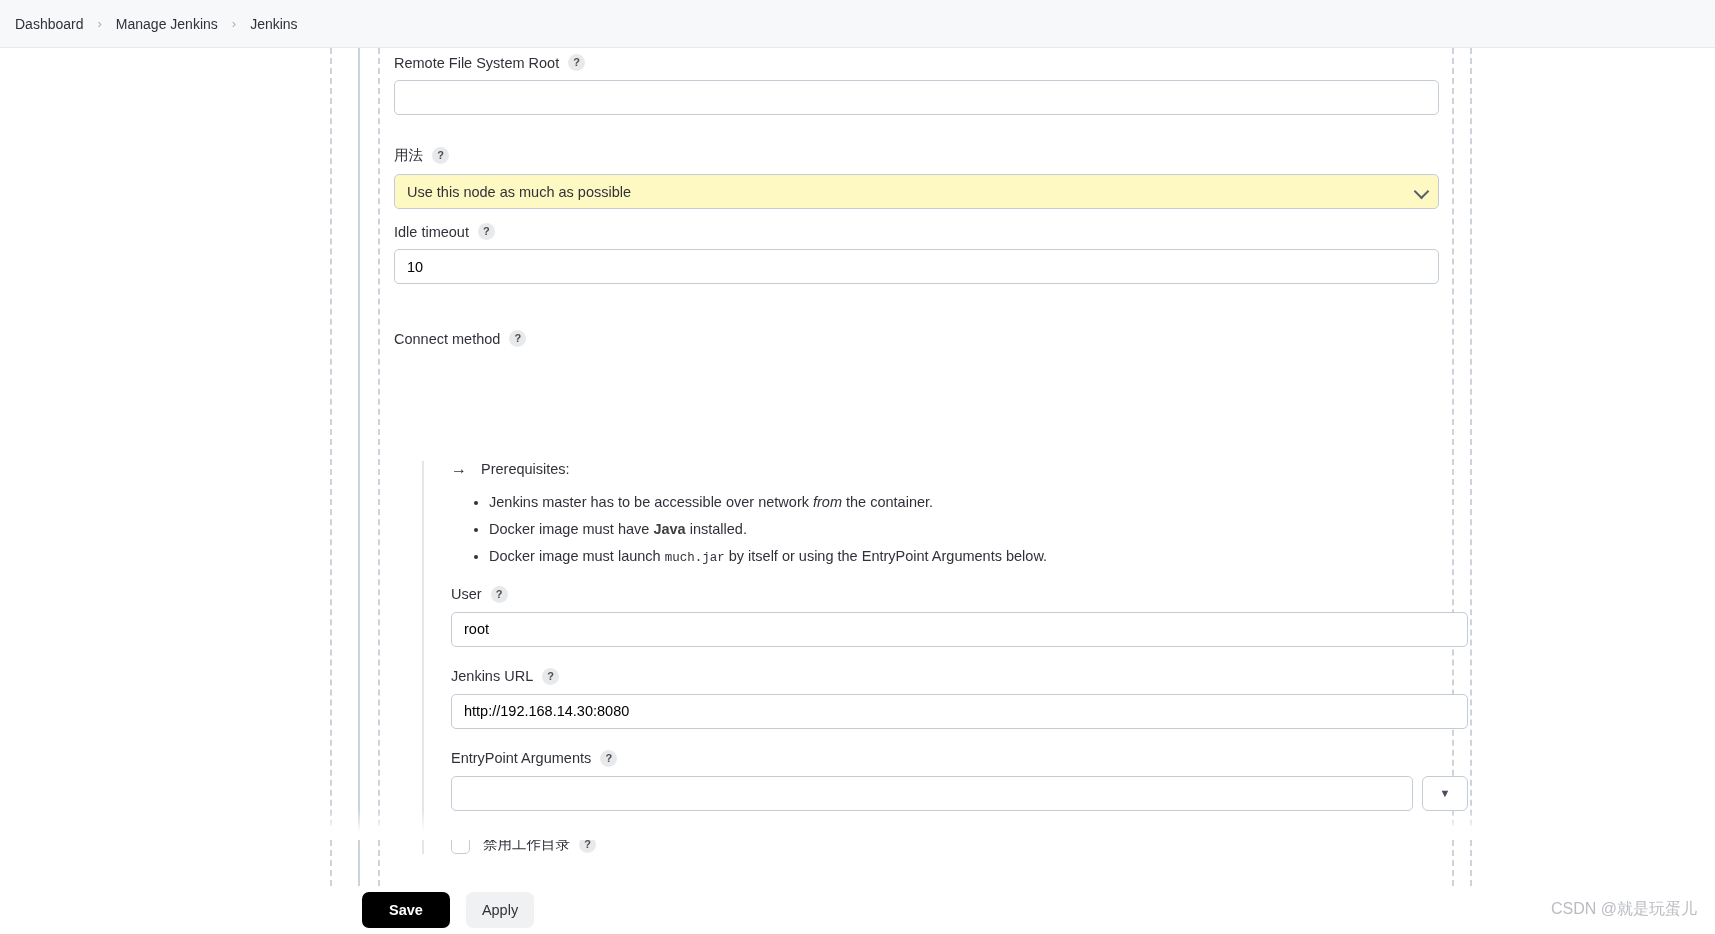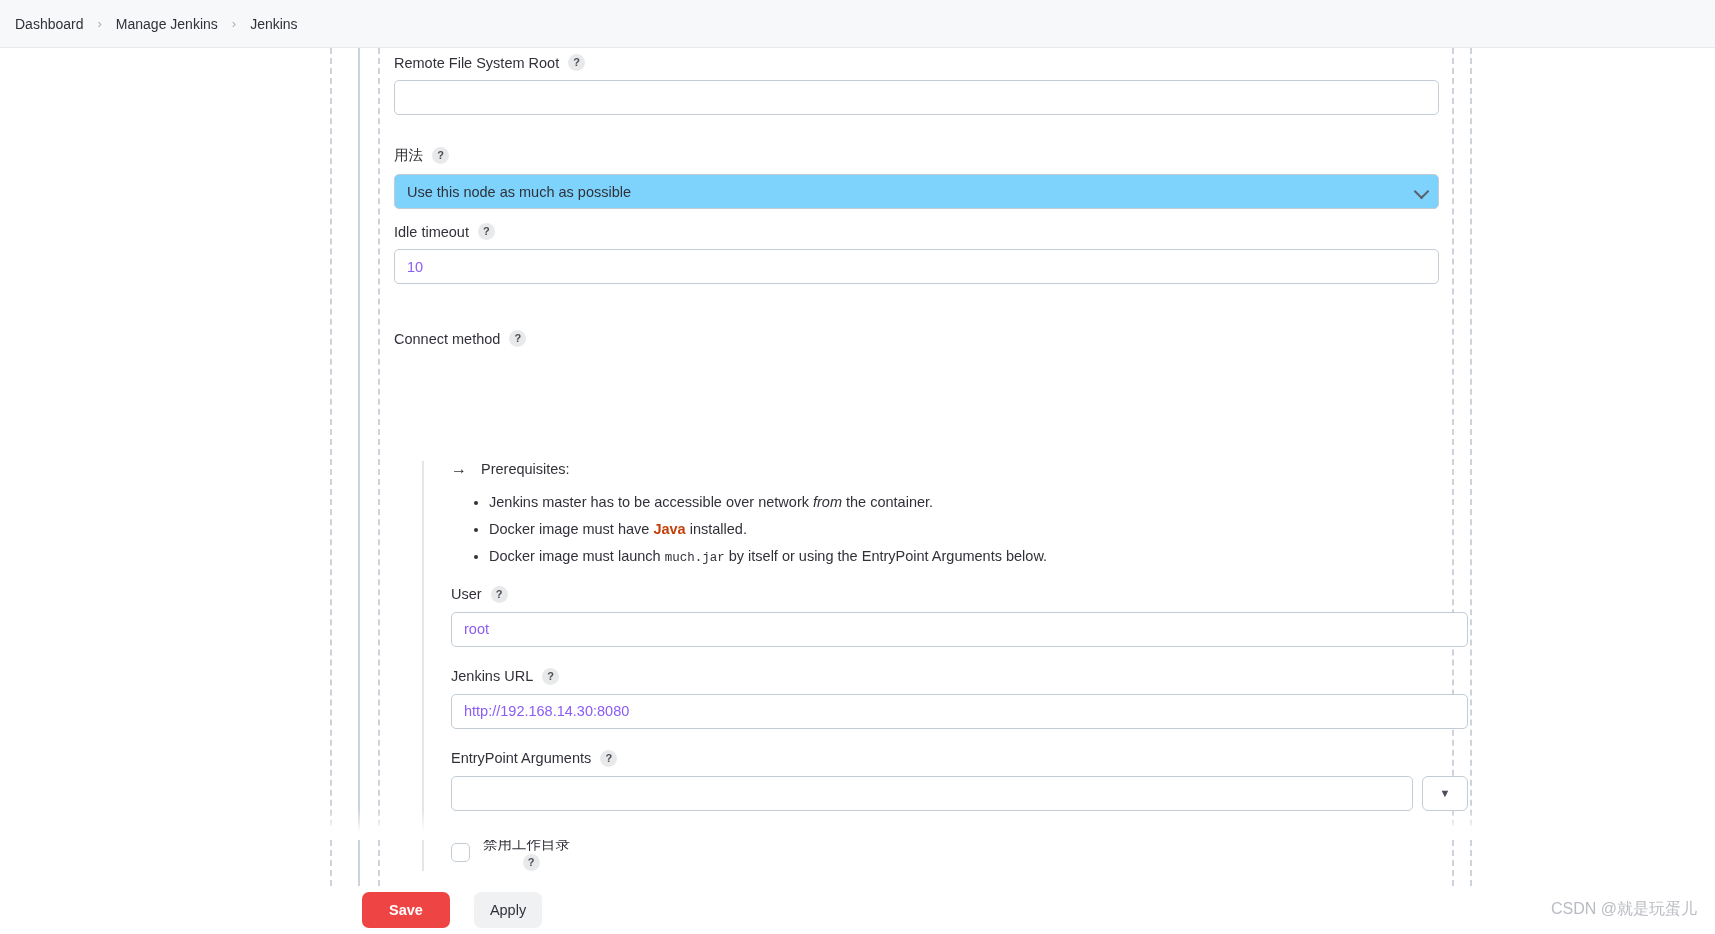--- a/index.html
+++ b/index.html
@@ -65,30 +65,30 @@
     border-radius: 50%;
     background: #e8e9eb; color: #4b4d52;
     font-size: 11px; font-weight: bold;
     line-height: 1; cursor: pointer;
   }
 
   .f-input {
     display: block; width: 100%; height: 33px;
     border: 1px solid #c3ccd4; border-radius: 5px;
     background: #fff;
-    font-size: 14.5px; color: #8b5cf6;
+    font-size: 14.5px; color: #000000;
     font-family: "Liberation Sans", sans-serif;
     padding: 0 12px; outline: none;
   }
   .f-input.tall { height: 35px; }
 
   .f-select {
     position: relative; width: 100%; height: 35px;
     border: 1px solid #c3ccd4; border-radius: 5px;
-    background: #7dd3fc;
+    background: #fef9c3;
     display: flex; align-items: center;
     padding: 0 34px 0 12px;
     font-size: 14.5px; color: #31313a;
     cursor: pointer; white-space: nowrap; overflow: hidden;
   }
   .chev {
     position: absolute; right: 11px; top: 50%;
     width: 11px; height: 11px; margin-top: -6px;
     border-right: 2px solid #5a5f6a;
     border-bottom: 2px solid #5a5f6a;
@@ -121,21 +121,21 @@
     font-size: 14.5px; color: #31313a;
     margin-bottom: 8px; line-height: 1.32;
   }
   ul.prereq-list li::marker { color: #31313a; }
   .ital { font-style: italic; }
   .mono {
     font-family: "Liberation Mono", monospace;
     font-size: 12.5px;
   }
   a.jlink {
-    color: #c2410c; font-weight: bold; text-decoration: none;
+    color: #404040; font-weight: bold; text-decoration: none;
   }
 
   .nfield { position: relative; margin-top: 21px; }
 
   .input-with-btn { display: flex; align-items: center; gap: 9px; }
   .input-with-btn .f-input { flex: 1 1 auto; }
   .dd-btn {
     flex: 0 0 auto;
     width: 46px; height: 35px;
     border: 1px solid #c3ccd4; border-radius: 6px;
@@ -145,21 +145,21 @@
   }
 
   .cb-row { display: flex; align-items: center; margin-top: 24px; }
   .cb-box {
     width: 19px; height: 19px; flex: 0 0 auto;
     border: 1px solid #c3ccd4; border-radius: 5px;
     background: #fff; margin-right: 13px; cursor: pointer;
   }
   .cb-label {
     display: flex; align-items: center;
-    font-size: 14.5px; color: #31313a; white-space: nowrap; flex-direction: column;
+    font-size: 14.5px; color: #31313a; white-space: nowrap;
   }
 
   
   #fade {
     position: absolute; left: 0; top: 810px;
     width: 1715px; height: 30px;
     background: linear-gradient(to bottom, rgba(255,255,255,0) 0%, #fff 75%);
     z-index: 8; pointer-events: none;
   }
   #bottom-bar {
@@ -170,22 +170,22 @@
     padding-left: 362px;
     z-index: 10;
   }
   .btn {
     height: 36px; border: none; border-radius: 7px;
     font-family: "Liberation Sans", sans-serif;
     font-size: 14.5px; cursor: pointer;
     display: inline-flex; align-items: center; justify-content: center;
   }
   .btn-primary {
-    background: #ef4444; color: #fff; font-weight: bold;
-    padding: 12px 27px; margin-right: 24px;
+    background: #000000; color: #fff; font-weight: bold;
+    padding: 12px 27px; margin-right: 16px;
   }
   .btn-secondary {
     background: #f0f1f3; color: #31313a;
     padding: 0 16px;
   }
 
   #watermark {
     position: absolute; right: 18px; top: 899px;
     font-size: 16px; color: #b9bcc2;
     white-space: nowrap; z-index: 11;

